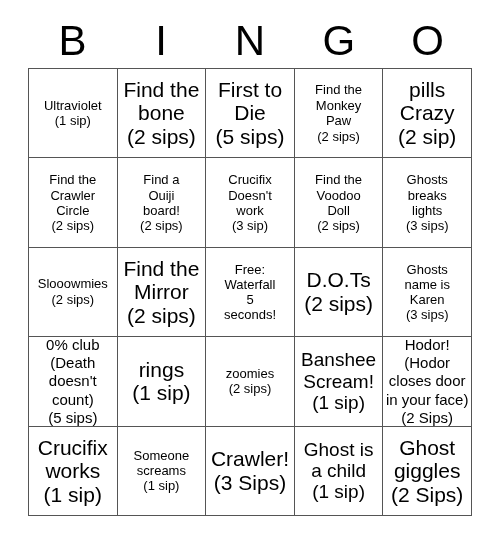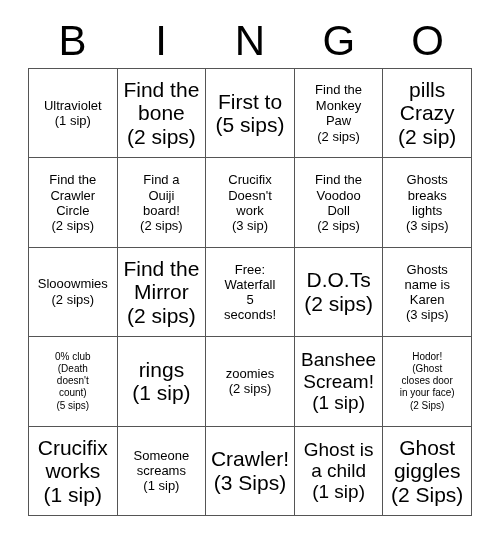--- a/index.html
+++ b/index.html
@@ -74,21 +74,21 @@
     display: block;
     width: 100%;
     white-space: nowrap;
   }
 
   
   .fs-xl .line { font-size: 21px; line-height: 1.12; }
   .fs-lg .line { font-size: 19px; line-height: 1.12; }
   .fs-md .line { font-size: 13px; line-height: 1.16; }
   .fs-sm .line { font-size: 13px; line-height: 1.2; }
-  .fs-xs .line { font-size: 10px; line-height: 1.22; }
+  .fs-xs .line { font-size: 15px; line-height: 1.22; }
 </style>
 </head>
 <body>
 
 <div id="card">
 
   <div id="header-row">
       <div class="header-letter">B</div>
       <div class="header-letter">I</div>
       <div class="header-letter">N</div>
@@ -101,20 +101,21 @@
         <span class="line">Ultraviolet</span>
         <span class="line">(1 sip)</span>
       </div>
       <div class="cell fs-xl">
         <span class="line">Find the</span>
         <span class="line">bone</span>
         <span class="line">(2 sips)</span>
       </div>
       <div class="cell fs-xl">
         <span class="line">First to</span>
+        <span class="line">Die</span>
         <span class="line">(5 sips)</span>
       </div>
       <div class="cell fs-sm">
         <span class="line">Find the</span>
         <span class="line">Monkey</span>
         <span class="line">Paw</span>
         <span class="line">(2 sips)</span>
       </div>
       <div class="cell fs-xl">
         <span class="line">pills</span>
@@ -191,21 +192,21 @@
         <span class="line">zoomies</span>
         <span class="line">(2 sips)</span>
       </div>
       <div class="cell fs-lg">
         <span class="line">Banshee</span>
         <span class="line">Scream!</span>
         <span class="line">(1 sip)</span>
       </div>
       <div class="cell fs-xs">
         <span class="line">Hodor!</span>
-        <span class="line">(Ghost</span>
+        <span class="line">(Hodor</span>
         <span class="line">closes door</span>
         <span class="line">in your face)</span>
         <span class="line">(2 Sips)</span>
       </div>
       <div class="cell fs-xl">
         <span class="line">Crucifix</span>
         <span class="line">works</span>
         <span class="line">(1 sip)</span>
       </div>
       <div class="cell fs-md">

